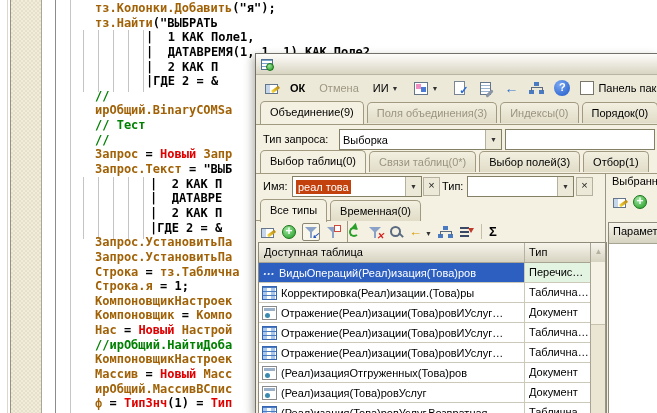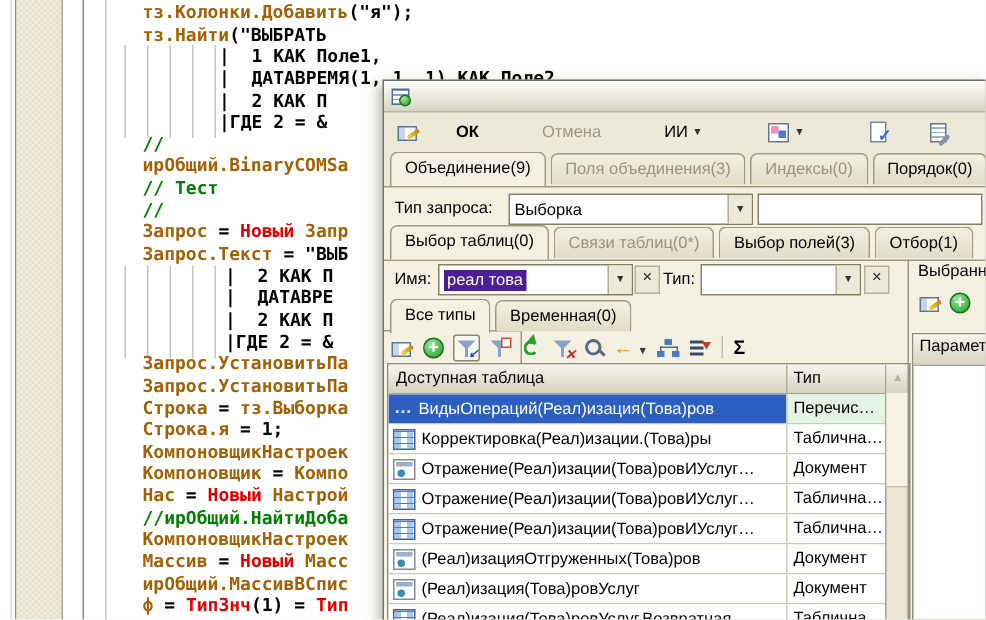--- a/index.html
+++ b/index.html
@@ -18,21 +18,21 @@
       font-family:"DejaVu Sans Mono","Liberation Mono",monospace;font-size:12px;font-weight:bold}
   .cl{height:14.65px;line-height:14.65px;white-space:pre}
   .id{color:#a16207}.kw{color:#e00000}.cm{color:#008000}.pl{color:#000}
 
   
   #dlg{position:absolute;left:255px;top:53px;right:-1px;bottom:-1px;background:#ece9d8;
        border:1px solid #72706a;box-shadow:-3px 3px 8px rgba(60,60,40,.35)}
   #titlebar{position:absolute;left:0;top:0;right:0;height:20px;display:flex;align-items:center;gap:4px;
        padding:0 4px;background:linear-gradient(#fefdfa,#d9d5c3);border-bottom:1px solid #b9b5a3}
   #title{font-weight:bold;font-size:12px;white-space:nowrap}
-  #tbar{position:absolute;left:0;top:21px;right:0;height:26px;display:flex;align-items:center;gap:14px;padding:0 3px}
+  #tbar{position:absolute;left:0;top:21px;right:0;height:26px;display:flex;align-items:center;gap:0;padding:0 3px}
   .tbtn{display:flex;align-items:center;height:20px;padding:0 5px;white-space:nowrap}
   .bold{font-weight:bold}
   .dim{color:#9d9683}
   .tsep{width:1px;height:15px;background:#c4bfab;margin:0 2px}
   .caret{font-size:7px;margin-left:3px;color:#333}
   .cb{width:12px;height:12px;background:#fff;border:1px solid #7a766c;margin-right:4px;flex:none}
 
   
   .tabs{position:absolute;display:flex;align-items:flex-end;gap:3px;padding-left:4px;z-index:3}
   .tab{border:1px solid #a29a80;border-bottom:none;border-radius:5px 5px 0 0;padding:4px 9px 4px;
@@ -40,21 +40,21 @@
   .tab.active{background:#f4f1e2;padding-bottom:6px;margin-bottom:-1px;z-index:4;position:relative}
   .tab.dim{color:#9a9380}
   .page{position:absolute;left:0;right:0;bottom:0;background:#f4f1e2;border-top:1px solid #a29a80}
 
   
   .lbl{position:absolute;white-space:nowrap}
   .fld{position:absolute;height:19px;background:#fff;border:1px solid #848066;display:flex;align-items:stretch}
   .fld .val{flex:1;display:flex;align-items:center;padding-left:3px;overflow:hidden;white-space:nowrap}
   .fld .dd{width:15px;background:#ece9d8;border-left:1px solid #b5b19e;display:flex;align-items:center;
            justify-content:center;font-size:7px;color:#333}
-  .selt{background:#4c1d95;color:#fff;padding:1px 2px}
+  .selt{background:#c2410c;color:#fff;padding:1px 2px}
   .xbtn{position:absolute;width:15px;height:17px;background:#ece9d8;border:1px solid #b5b19e;
         text-align:center;line-height:15px;font-size:11px;color:#222}
 
   
   .ic{position:relative;display:inline-block;width:16px;height:16px;flex:none;vertical-align:middle}
   .ic-app{width:14px;height:14px}
   .ic-app::before{content:"";position:absolute;left:1px;top:2px;width:10px;height:9px;background:
       repeating-linear-gradient(0deg,#fff 0 2px,#7aa0cc 2px 3px),#fff;border:1px solid #50708f}
   .ic-app::after{content:"";position:absolute;right:0;bottom:0;width:6px;height:6px;border-radius:50%;
       background:radial-gradient(circle at 35% 30%,#9fe49f,#1f9c1f);border:1px solid #177317}
@@ -177,21 +177,21 @@
         <div class="cl" style="padding-left: 95px;"><span class="cm">// Тест</span></div>
         <div class="cl" style="padding-left: 95px;"><span class="cm">//</span></div>
         <div class="cl" style="padding-left: 95px;"><span class="id">Запрос</span><span class="pl"> = </span><span class="kw">Новый</span><span class="pl"> </span><span class="id">Запр</span></div>
         <div class="cl" style="padding-left: 95px;"><span class="id">Запрос.Текст</span><span class="pl"> = "ВЫБ</span></div>
         <div class="cl" style="padding-left: 150px;"><span class="pl">|  2 КАК П</span></div>
         <div class="cl" style="padding-left: 150px;"><span class="pl">|  ДАТАВРЕ</span></div>
         <div class="cl" style="padding-left: 150px;"><span class="pl">|  2 КАК П</span></div>
         <div class="cl" style="padding-left: 150px;"><span class="pl">|ГДЕ 2 = &amp;</span></div>
         <div class="cl" style="padding-left: 95px;"><span class="id">Запрос.УстановитьПа</span></div>
         <div class="cl" style="padding-left: 95px;"><span class="id">Запрос.УстановитьПа</span></div>
-        <div class="cl" style="padding-left: 95px;"><span class="id">Строка</span><span class="pl"> = </span><span class="id">тз.Выборка</span></div>
+        <div class="cl" style="padding-left: 95px;"><span class="id">Строка</span><span class="pl"> = </span><span class="id">тз.Таблична</span></div>
         <div class="cl" style="padding-left: 95px;"><span class="id">Строка.я</span><span class="pl"> = 1;</span></div>
         <div class="cl" style="padding-left: 95px;"><span class="id">КомпоновщикНастроек</span></div>
         <div class="cl" style="padding-left: 95px;"><span class="id">Компоновщик</span><span class="pl"> = </span><span class="id">Компо</span></div>
         <div class="cl" style="padding-left: 95px;"><span class="id">Нас</span><span class="pl"> = </span><span class="kw">Новый</span><span class="pl"> </span><span class="id">Настрой</span></div>
         <div class="cl" style="padding-left: 95px;"><span class="cm">//ирОбщий.НайтиДоба</span></div>
         <div class="cl" style="padding-left: 95px;"><span class="id">КомпоновщикНастроек</span></div>
         <div class="cl" style="padding-left: 95px;"><span class="id">Массив</span><span class="pl"> = </span><span class="kw">Новый</span><span class="pl"> </span><span class="id">Масс</span></div>
         <div class="cl" style="padding-left: 95px;"><span class="id">ирОбщий.МассивВСпис</span></div>
         <div class="cl" style="padding-left: 95px;"><span class="id">ф</span><span class="pl"> = </span><span class="kw">ТипЗнч</span><span class="pl">(1) = </span><span class="kw">Тип</span></div>
       </div>

